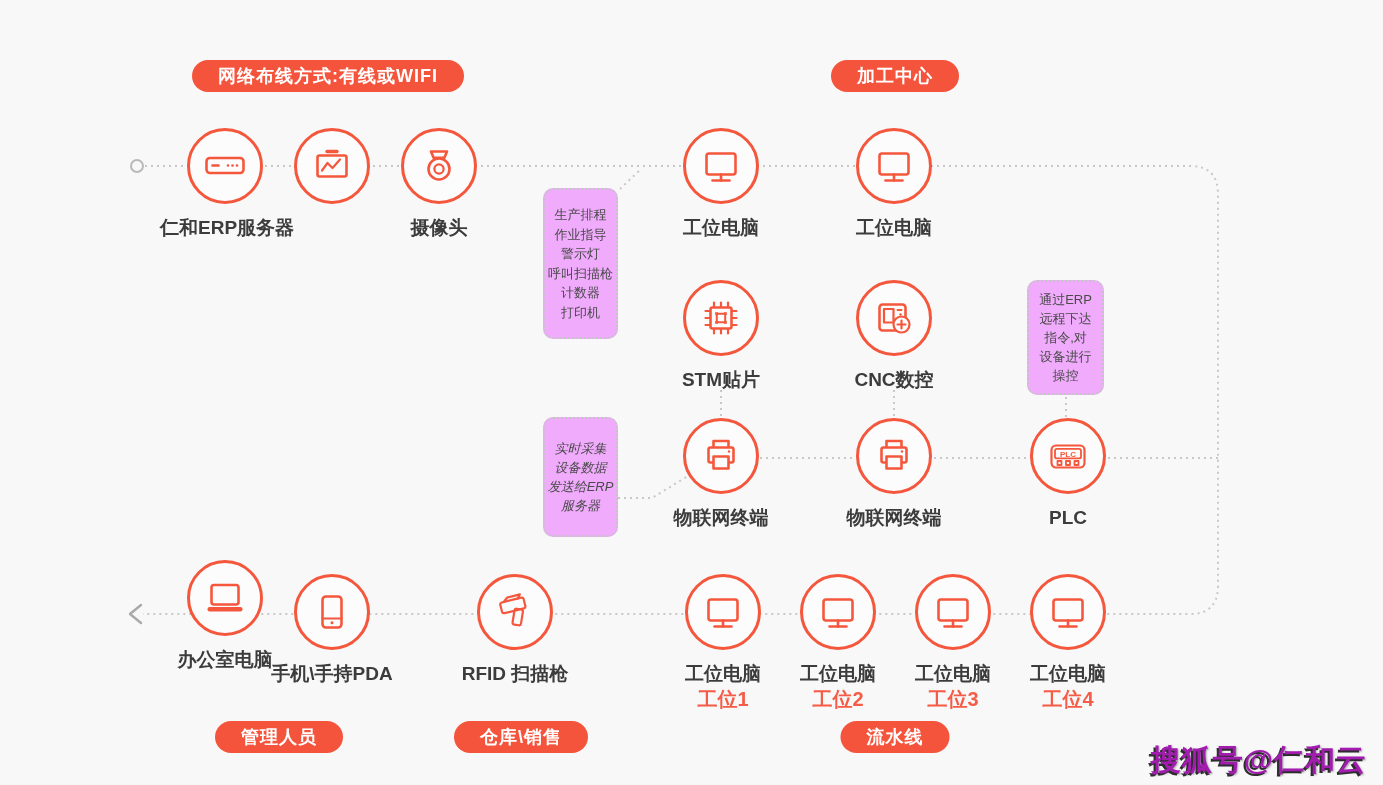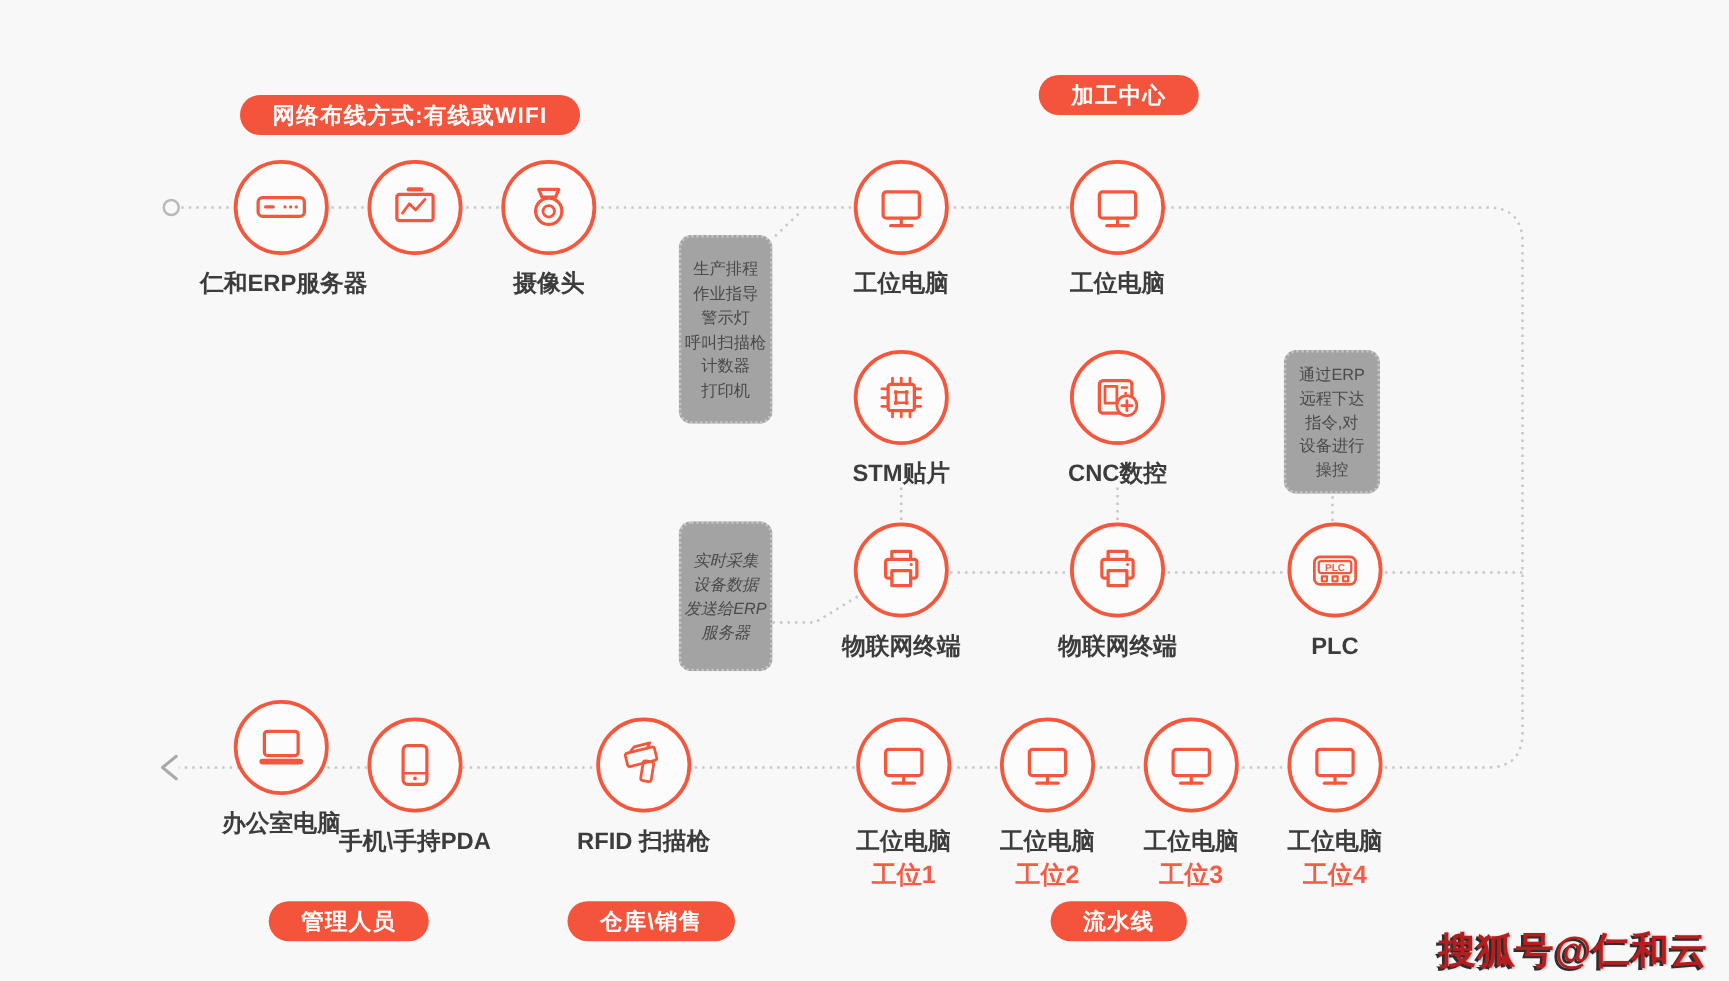--- a/index.html
+++ b/index.html
@@ -25,29 +25,29 @@
   .circle svg{display:block;}
   .node-label{
     margin-top:15px;font-size:19px;font-weight:600;color:#3c3c3c;
     white-space:nowrap;line-height:17px;
   }
   .node-label .l2{display:block;}
   .sub-label{margin-top:4px;font-size:20px;font-weight:600;color:#f55c48;white-space:nowrap;}
 
   .note{
     position:absolute;z-index:1;box-sizing:border-box;
-    border:2px dotted #c4c4c4;border-radius:10px;background:#a3a3a3;
+    border:2px dotted #c4c4c4;border-radius:10px;background:#f0abfc;
     display:flex;flex-direction:column;justify-content:center;
     text-align:center;color:#4a4a4a;font-size:13px;font-weight:500;
   }
   .note .note-line{line-height:19px;white-space:nowrap;}
 
   .watermark{
     position:absolute;right:16px;bottom:4px;z-index:3;
-    font-size:30px;font-weight:700;color:#b91c1c;letter-spacing:1px;
+    font-size:30px;font-weight:700;color:#a21caf;letter-spacing:1px;
     text-shadow:-2px 2px 0 #2d2d2d, 1px 1px 2px rgba(0,0,0,.35);
     white-space:nowrap;
   }
 
   .icon-stroke{stroke:#f5573d;fill:none;stroke-width:2.6;stroke-linecap:round;stroke-linejoin:round;}
   .icon-fill{fill:#f5573d;stroke:none;}
   .icon-bgfill{fill:#fcfcfc;}
 </style>
 </head>
 <body>
@@ -61,21 +61,21 @@
       <line x1="894" y1="390" x2="894" y2="418"></line>
       <line x1="1066" y1="397" x2="1066" y2="418"></line>
       <line x1="688" y1="458" x2="1218" y2="458"></line>
       <line x1="620" y1="189" x2="641" y2="169"></line>
       <path d="M618,498 H652 L688,476"></path>
     </g>
     <circle cx="137" cy="166" r="6" fill="#f8f8f8" stroke="#b9b9b9" stroke-width="2"></circle>
     <polyline points="141,605 130,614 141,623" fill="none" stroke="#a9a9a9" stroke-width="2.4" stroke-linecap="round" stroke-linejoin="round"></polyline>
   </svg>
 
-  <div class="pill" style="left:328px;top:60px;margin-top:16px;">网络布线方式:有线或WIFI</div>
+  <div class="pill" style="left:328px;top:60px;">网络布线方式:有线或WIFI</div>
   <div class="pill" style="left:895px;top:60px;">加工中心</div>
   <div class="pill" style="left:279px;top:721px;">管理人员</div>
   <div class="pill" style="left:521px;top:721px;">仓库\销售</div>
   <div class="pill" style="left:895px;top:721px;">流水线</div>
 
   <div class="node" style="left:160px;top:128px;">
     <div class="circle">
       <svg width="44" height="44" viewBox="0 0 44 44">
         <rect class="icon-stroke" x="3.5" y="14" width="37" height="15" rx="3.5"></rect>
         <line class="icon-stroke" x1="9.5" y1="21.5" x2="15.5" y2="21.5"></line>

